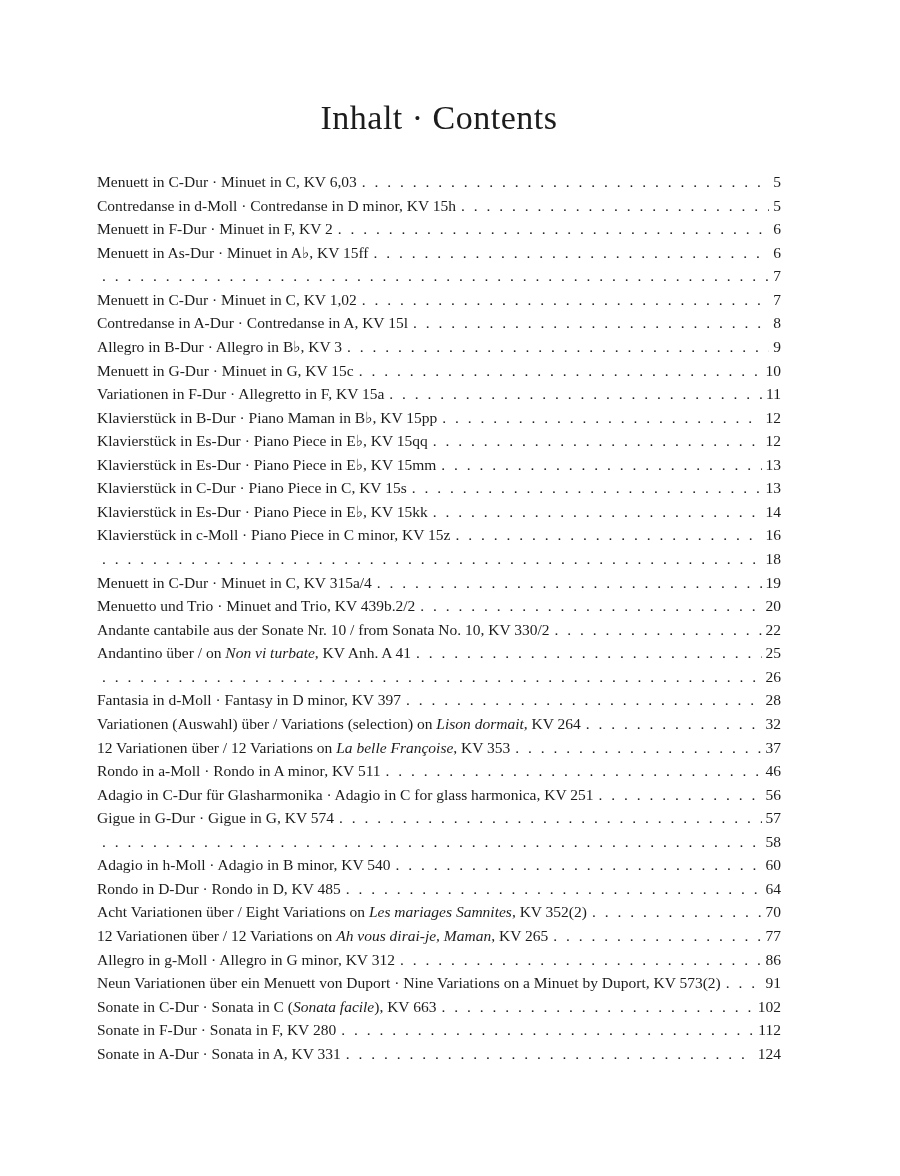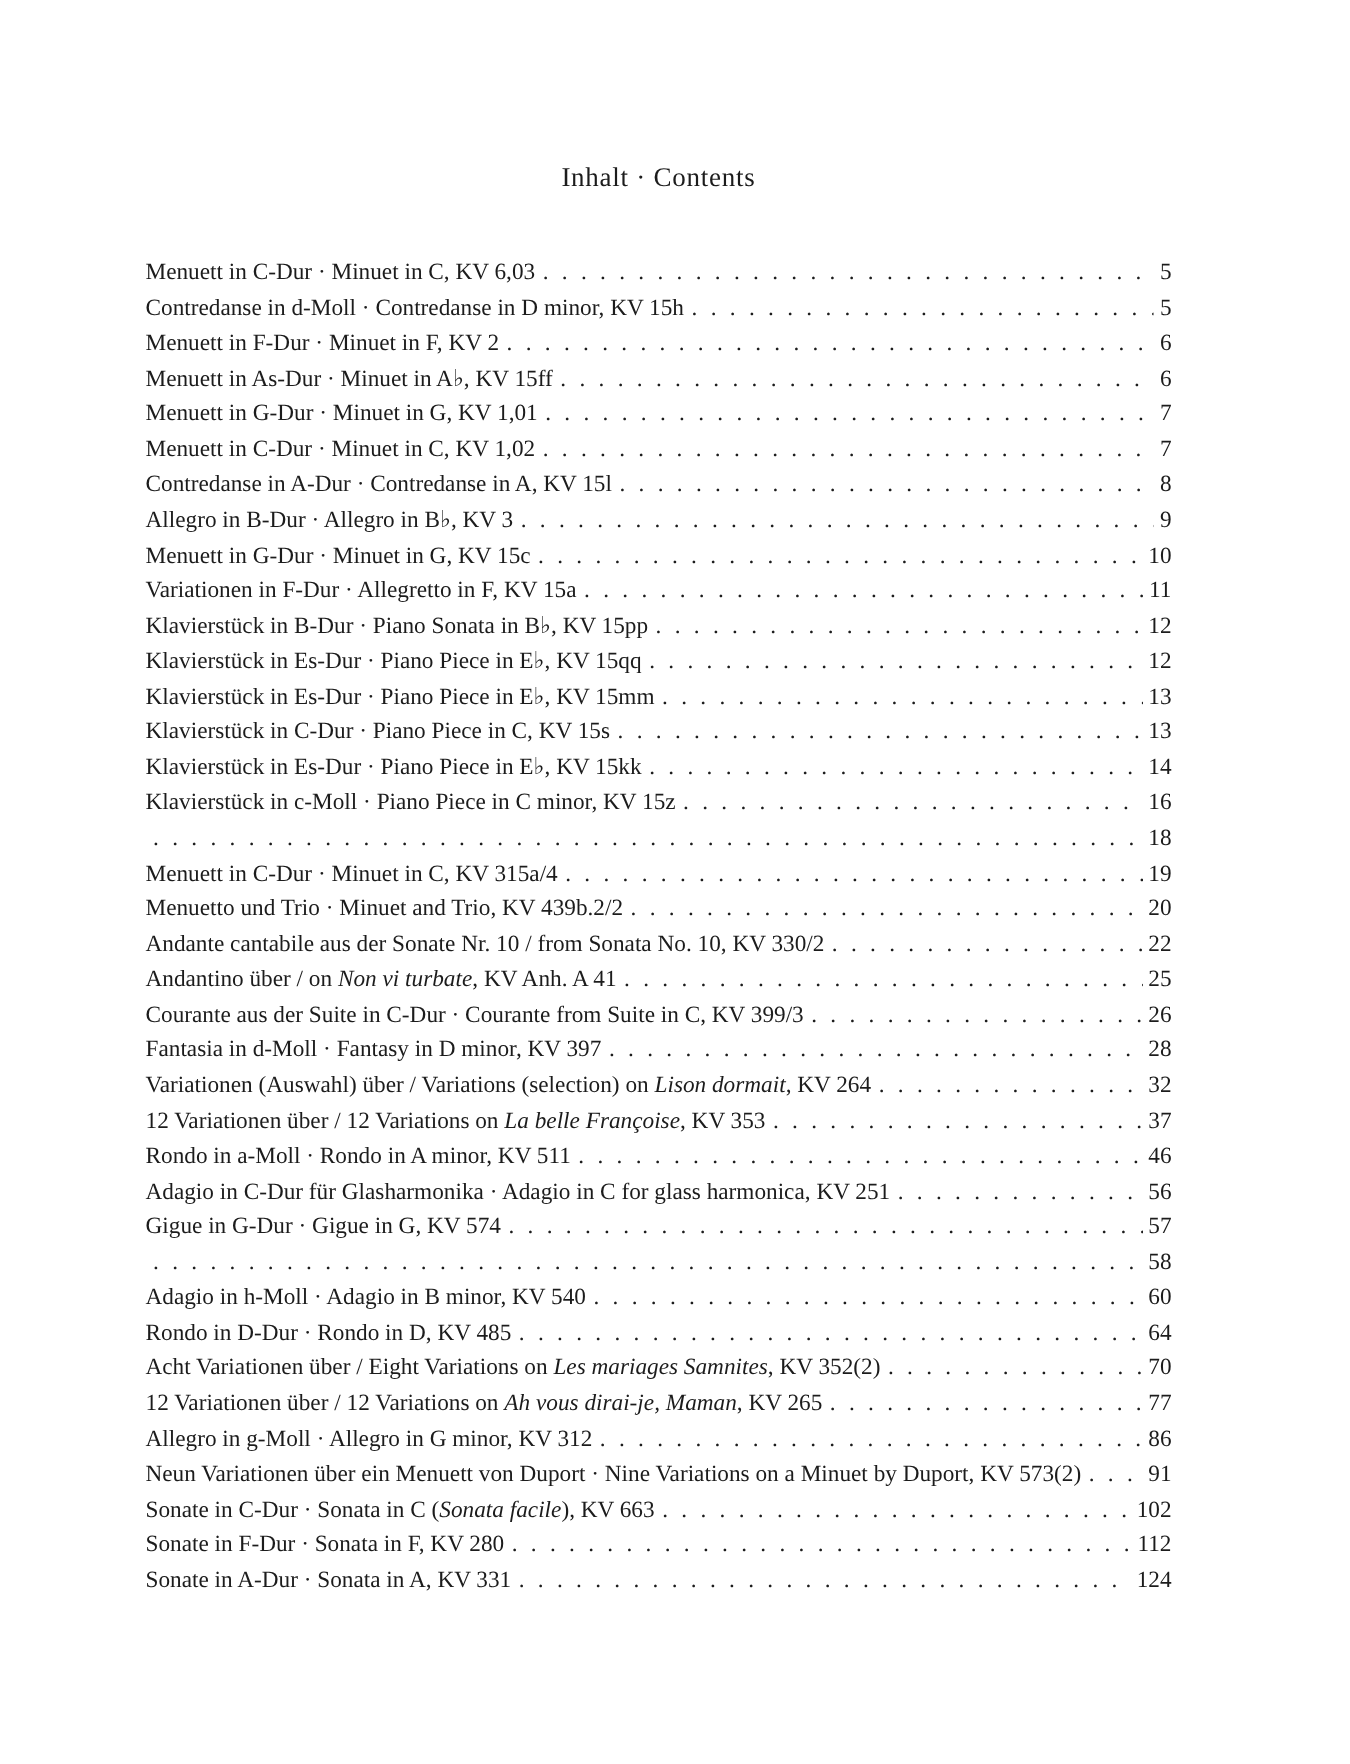--- a/index.html
+++ b/index.html
@@ -15,21 +15,21 @@
     color: #1c1c1c;
   }
   .page {
     box-sizing: border-box;
     width: 900px;
     height: 1176px;
     padding: 100px 119px 0 97px;
   }
   .page-title {
     text-align: center;
-    font-size: 18px;
+    font-size: 34px;
     font-weight: normal;
     letter-spacing: 0.5px;
     line-height: 36px;
     margin: 0 0 34px 0;
   }
   .toc-list {
     width: 100%;
   }
   .toc-row {
     display: flex;
@@ -82,21 +82,20 @@
     <span class="toc-label"><span>Menuett in F-Dur · Minuet in F, KV 2</span></span>
     <span class="toc-dots">. . . . . . . . . . . . . . . . . . . . . . . . . . . . . . . . . . . . . . . . . . . . . . . . . . . . . . . . . . . . . . . . . . . . . . . . . . . . . . . . . . . . . . . . . . . . . . . . . . . . . . . . . . . . . . . . . . . . . . . . . . . . . . . . . . . . . . . . . . . . . . . . . . . . . . . . . . . . . . . . . . . .</span>
     <span class="toc-page">6</span>
   </div>
       <div class="toc-row">
     <span class="toc-label"><span>Menuett in As-Dur · Minuet in A♭, KV 15ff</span></span>
     <span class="toc-dots">. . . . . . . . . . . . . . . . . . . . . . . . . . . . . . . . . . . . . . . . . . . . . . . . . . . . . . . . . . . . . . . . . . . . . . . . . . . . . . . . . . . . . . . . . . . . . . . . . . . . . . . . . . . . . . . . . . . . . . . . . . . . . . . . . . . . . . . . . . . . . . . . . . . . . . . . . . . . . . . . . . . .</span>
     <span class="toc-page">6</span>
   </div>
       <div class="toc-row">
-    <span class="toc-label"><span>Menuett in G-Dur · Minuet in G, KV 1,01</span></span>
     <span class="toc-dots">. . . . . . . . . . . . . . . . . . . . . . . . . . . . . . . . . . . . . . . . . . . . . . . . . . . . . . . . . . . . . . . . . . . . . . . . . . . . . . . . . . . . . . . . . . . . . . . . . . . . . . . . . . . . . . . . . . . . . . . . . . . . . . . . . . . . . . . . . . . . . . . . . . . . . . . . . . . . . . . . . . . .</span>
     <span class="toc-page">7</span>
   </div>
       <div class="toc-row">
     <span class="toc-label"><span>Menuett in C-Dur · Minuet in C, KV 1,02</span></span>
     <span class="toc-dots">. . . . . . . . . . . . . . . . . . . . . . . . . . . . . . . . . . . . . . . . . . . . . . . . . . . . . . . . . . . . . . . . . . . . . . . . . . . . . . . . . . . . . . . . . . . . . . . . . . . . . . . . . . . . . . . . . . . . . . . . . . . . . . . . . . . . . . . . . . . . . . . . . . . . . . . . . . . . . . . . . . . .</span>
     <span class="toc-page">7</span>
   </div>
       <div class="toc-row">
     <span class="toc-label"><span>Contredanse in A-Dur · Contredanse in A, KV 15l</span></span>
@@ -112,21 +111,21 @@
     <span class="toc-label"><span>Menuett in G-Dur · Minuet in G, KV 15c</span></span>
     <span class="toc-dots">. . . . . . . . . . . . . . . . . . . . . . . . . . . . . . . . . . . . . . . . . . . . . . . . . . . . . . . . . . . . . . . . . . . . . . . . . . . . . . . . . . . . . . . . . . . . . . . . . . . . . . . . . . . . . . . . . . . . . . . . . . . . . . . . . . . . . . . . . . . . . . . . . . . . . . . . . . . . . . . . . . . .</span>
     <span class="toc-page">10</span>
   </div>
       <div class="toc-row">
     <span class="toc-label"><span>Variationen in F-Dur · Allegretto in F, KV 15a</span></span>
     <span class="toc-dots">. . . . . . . . . . . . . . . . . . . . . . . . . . . . . . . . . . . . . . . . . . . . . . . . . . . . . . . . . . . . . . . . . . . . . . . . . . . . . . . . . . . . . . . . . . . . . . . . . . . . . . . . . . . . . . . . . . . . . . . . . . . . . . . . . . . . . . . . . . . . . . . . . . . . . . . . . . . . . . . . . . . .</span>
     <span class="toc-page">11</span>
   </div>
       <div class="toc-row">
-    <span class="toc-label"><span>Klavierstück in B-Dur · Piano Sonata in B♭, KV 15pp</span></span>
+    <span class="toc-label"><span>Klavierstück in B-Dur · Piano Maman in B♭, KV 15pp</span></span>
     <span class="toc-dots">. . . . . . . . . . . . . . . . . . . . . . . . . . . . . . . . . . . . . . . . . . . . . . . . . . . . . . . . . . . . . . . . . . . . . . . . . . . . . . . . . . . . . . . . . . . . . . . . . . . . . . . . . . . . . . . . . . . . . . . . . . . . . . . . . . . . . . . . . . . . . . . . . . . . . . . . . . . . . . . . . . . .</span>
     <span class="toc-page">12</span>
   </div>
       <div class="toc-row">
     <span class="toc-label"><span>Klavierstück in Es-Dur · Piano Piece in E♭, KV 15qq</span></span>
     <span class="toc-dots">. . . . . . . . . . . . . . . . . . . . . . . . . . . . . . . . . . . . . . . . . . . . . . . . . . . . . . . . . . . . . . . . . . . . . . . . . . . . . . . . . . . . . . . . . . . . . . . . . . . . . . . . . . . . . . . . . . . . . . . . . . . . . . . . . . . . . . . . . . . . . . . . . . . . . . . . . . . . . . . . . . . .</span>
     <span class="toc-page">12</span>
   </div>
       <div class="toc-row">
     <span class="toc-label"><span>Klavierstück in Es-Dur · Piano Piece in E♭, KV 15mm</span></span>
@@ -166,21 +165,20 @@
     <span class="toc-label"><span>Andante cantabile aus der Sonate Nr. 10 / from Sonata No. 10, KV 330/2</span></span>
     <span class="toc-dots">. . . . . . . . . . . . . . . . . . . . . . . . . . . . . . . . . . . . . . . . . . . . . . . . . . . . . . . . . . . . . . . . . . . . . . . . . . . . . . . . . . . . . . . . . . . . . . . . . . . . . . . . . . . . . . . . . . . . . . . . . . . . . . . . . . . . . . . . . . . . . . . . . . . . . . . . . . . . . . . . . . . .</span>
     <span class="toc-page">22</span>
   </div>
       <div class="toc-row">
     <span class="toc-label"><span>Andantino über / on </span><i>Non vi turbate</i><span>, KV Anh. A 41</span></span>
     <span class="toc-dots">. . . . . . . . . . . . . . . . . . . . . . . . . . . . . . . . . . . . . . . . . . . . . . . . . . . . . . . . . . . . . . . . . . . . . . . . . . . . . . . . . . . . . . . . . . . . . . . . . . . . . . . . . . . . . . . . . . . . . . . . . . . . . . . . . . . . . . . . . . . . . . . . . . . . . . . . . . . . . . . . . . . .</span>
     <span class="toc-page">25</span>
   </div>
       <div class="toc-row">
-    <span class="toc-label"><span>Courante aus der Suite in C-Dur · Courante from Suite in C, KV 399/3</span></span>
     <span class="toc-dots">. . . . . . . . . . . . . . . . . . . . . . . . . . . . . . . . . . . . . . . . . . . . . . . . . . . . . . . . . . . . . . . . . . . . . . . . . . . . . . . . . . . . . . . . . . . . . . . . . . . . . . . . . . . . . . . . . . . . . . . . . . . . . . . . . . . . . . . . . . . . . . . . . . . . . . . . . . . . . . . . . . . .</span>
     <span class="toc-page">26</span>
   </div>
       <div class="toc-row">
     <span class="toc-label"><span>Fantasia in d-Moll · Fantasy in D minor, KV 397</span></span>
     <span class="toc-dots">. . . . . . . . . . . . . . . . . . . . . . . . . . . . . . . . . . . . . . . . . . . . . . . . . . . . . . . . . . . . . . . . . . . . . . . . . . . . . . . . . . . . . . . . . . . . . . . . . . . . . . . . . . . . . . . . . . . . . . . . . . . . . . . . . . . . . . . . . . . . . . . . . . . . . . . . . . . . . . . . . . . .</span>
     <span class="toc-page">28</span>
   </div>
       <div class="toc-row">
     <span class="toc-label"><span>Variationen (Auswahl) über / Variations (selection) on </span><i>Lison dormait</i><span>, KV 264</span></span>

